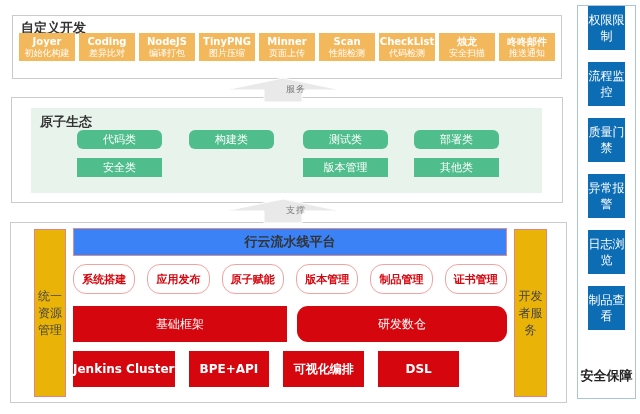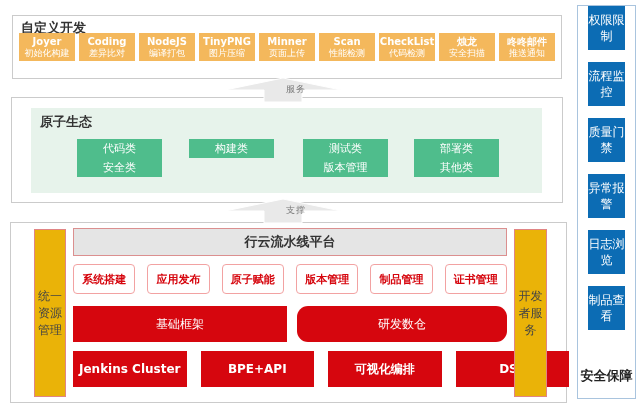--- a/index.html
+++ b/index.html
@@ -25,38 +25,38 @@
   .arrow svg{position:absolute;left:0;top:0;}
   .arrow-label{position:absolute;left:63px;top:6px;font-size:9px;color:#777;letter-spacing:1px;}
 
   
   .sec-mid{left:11px;top:97px;width:550px;height:104px;}
   .atom-panel{position:absolute;left:19px;top:10px;width:511px;height:85px;background:#E7F3EB;}
   .atom-panel .sec-title{position:absolute;left:9px;top:5px;}
   .atom-box{position:absolute;width:85px;height:19px;background:#4FBD8C;color:#fff;
     font-size:11px;line-height:19px;text-align:center;}
   .ac0{left:46px;} .ac1{left:158px;} .ac2{left:272px;} .ac3{left:383px;}
-  .ar0{top:31px;} .ar1{top:50px;}
+  .ar0{top:22px;border-radius:6px;} .ar1{top:50px;}
 
   
   .sec-bottom{left:10px;top:222px;width:555px;height:179px;}
   .vbar{position:absolute;top:6px;height:166px;width:30px;background:#eab308;border:1px solid #E08585;
     display:flex;align-items:center;justify-content:center;text-align:center;
     font-size:12px;color:#444;line-height:17px;}
   .vbar-left{left:23px;}
   .vbar-right{left:503px;width:31px;}
-  .plat-title{position:absolute;left:62px;top:5px;width:432px;height:26px;background:#e5e5e5;
+  .plat-title{position:absolute;left:62px;top:5px;width:432px;height:26px;background:#3b82f6;
     border:1px solid #DB8F8F;line-height:26px;text-align:center;font-size:13px;font-weight:bold;color:#333;}
   .feature-row{position:absolute;left:62px;top:41px;width:434px;height:30px;display:flex;gap:12px;}
-  .feature{flex:1;border:1px solid #F2A2A2;border-radius:4px;background:#fff;color:#D6060E;
+  .feature{flex:1;border:1px solid #F2A2A2;border-radius:13px;background:#fff;color:#D6060E;
     font-size:11px;font-weight:bold;display:flex;align-items:center;justify-content:center;white-space:nowrap;}
   .layer-row{position:absolute;left:62px;top:83px;width:434px;height:36px;display:flex;gap:10px;}
   .layer{background:#D6060E;color:#fff;font-size:12px;display:flex;align-items:center;justify-content:center;}
   .layer-0{width:214px;} .layer-1{flex:1;border-radius:11px;}
-  .engine-row{position:absolute;left:62px;top:128px;width:496px;height:36px;display:flex;gap:14px;}
+  .engine-row{position:absolute;left:62px;top:128px;width:386px;height:36px;display:flex;gap:14px;}
   .engine{flex:1;background:#D6060E;color:#fff;font-size:12px;font-weight:600;
     display:flex;align-items:center;justify-content:center;white-space:nowrap;}
 
   
   .sidebar{position:absolute;left:577px;top:5px;width:59px;height:394px;border:1px solid #A9C4DE;
     background:#fff;display:flex;flex-direction:column;align-items:center;padding-top:0;gap:12px;box-sizing:border-box;}
   .blue-box{width:37px;height:44px;background:#0C6CB4;color:#fff;font-size:12px;line-height:16px;
     display:flex;align-items:center;justify-content:center;text-align:center;flex:none;}
   .sidebar-footer{position:absolute;bottom:13px;left:0;width:100%;text-align:center;
     font-size:13px;font-weight:bold;color:#222;}

